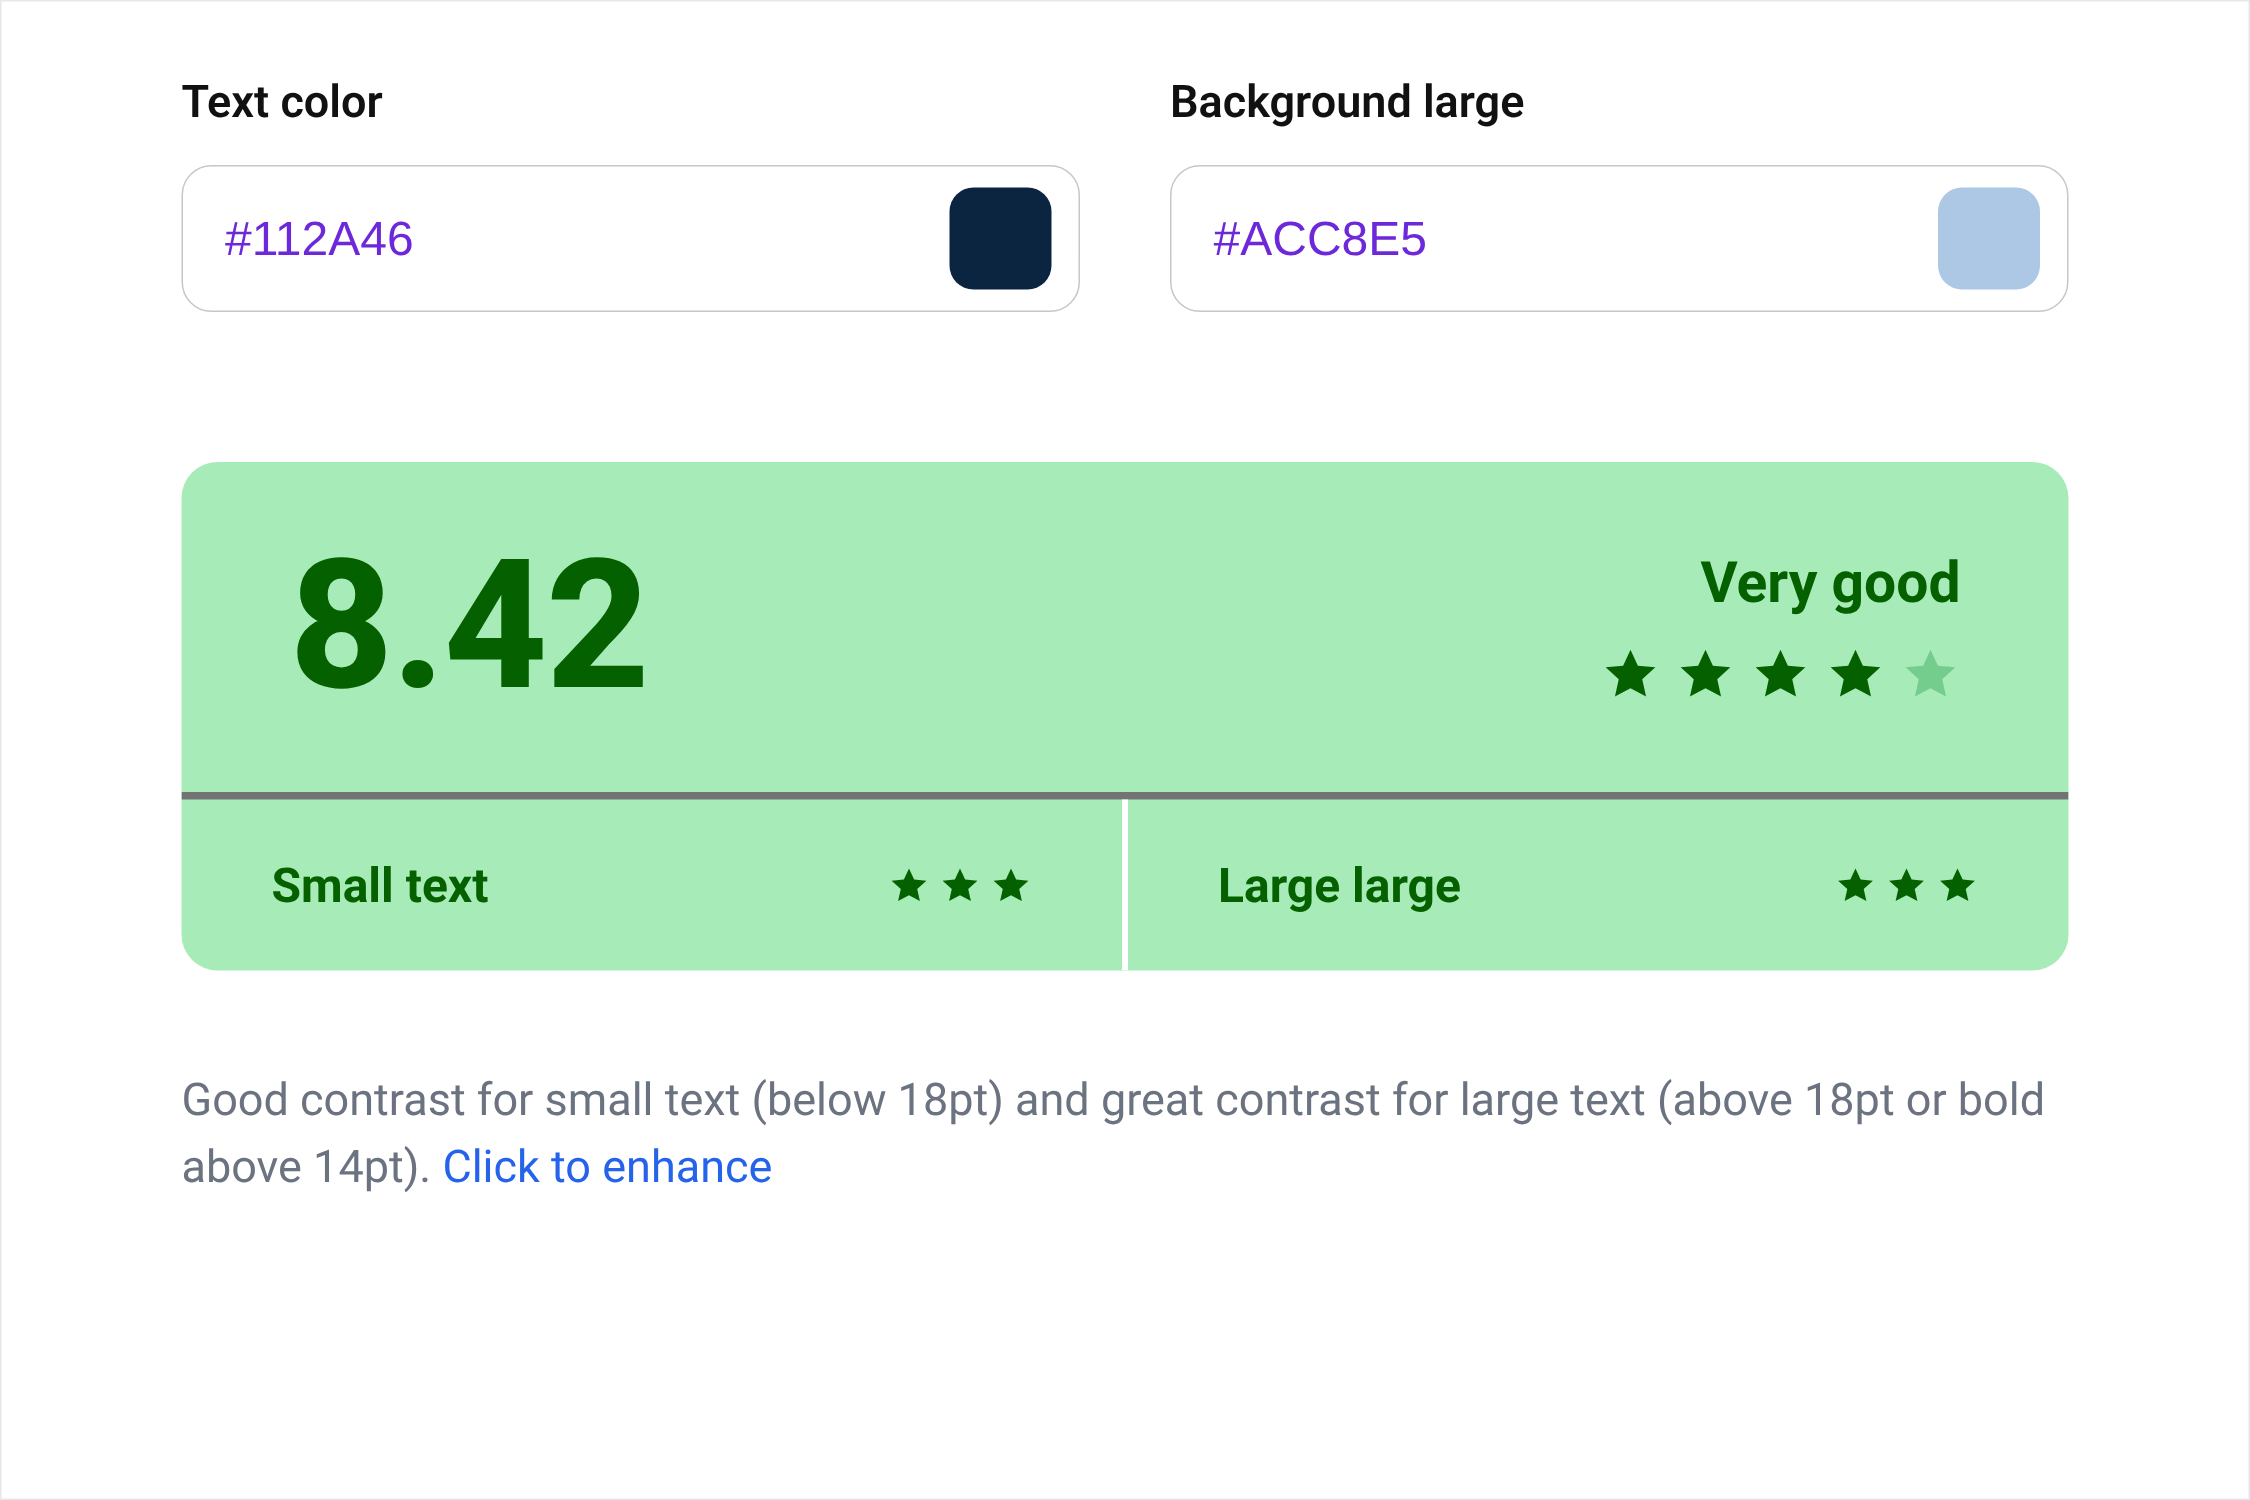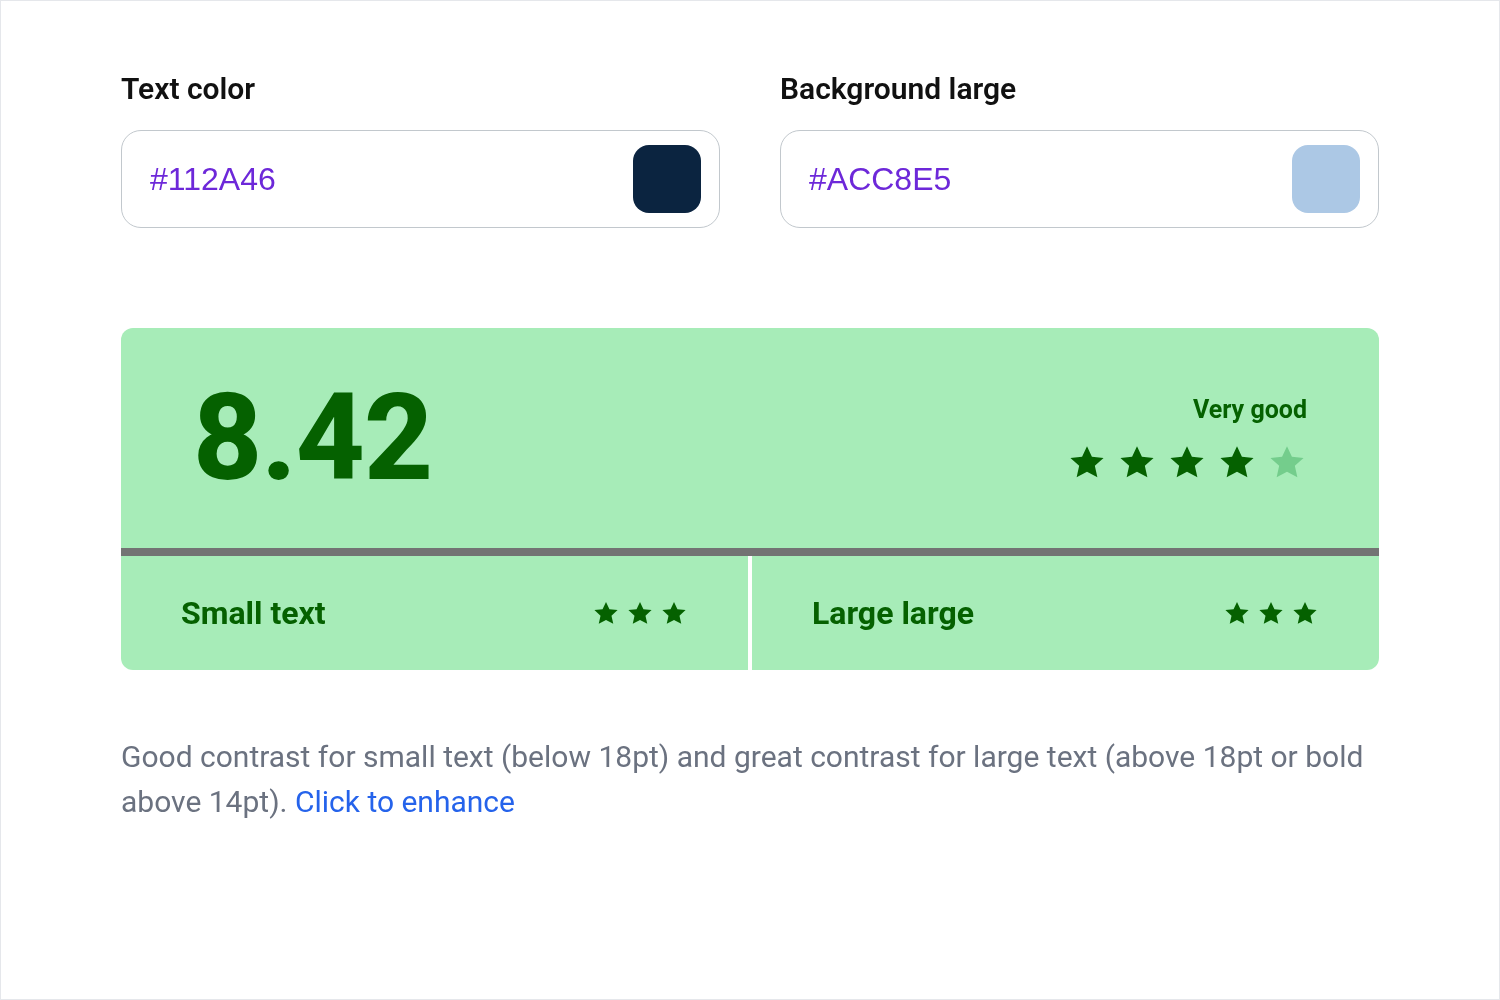--- a/index.html
+++ b/index.html
@@ -10,21 +10,20 @@
     color: #111111;
     border: 1px solid #e5e7eb;
     padding: 50px 120px 0 120px;
   }
   .inputs-row {
     display: flex;
     gap: 60px;
   }
   .input-group {
     flex: 1;
-    margin-top: 20px;
   }
   .field-label {
     font-size: 30px;
     font-weight: 600;
     color: #111111;
     margin-bottom: 24px;
     display: block;
   }
   .color-input-wrap {
     display: flex;
@@ -55,57 +54,57 @@
     margin-top: 100px;
   }
   .contrast-heading {
     font-size: 30px;
     font-weight: 600;
     color: #111111;
     margin-bottom: 30px;
   }
   .score-card {
     background: #a7ecb8;
-    border-radius: 12px;
+    border-radius: 24px;
     overflow: hidden;
   }
   .score-top {
     display: flex;
     align-items: center;
     justify-content: space-between;
     padding: 50px 72px 50px 72px;
   }
   .score-value {
     font-size: 120px;
     font-weight: 800;
     color: #056100;
     line-height: 1;
     letter-spacing: -1px;
   }
   .score-right {
     text-align: right;
   }
   .score-verdict {
-    font-size: 25px;
+    font-size: 38px;
     font-weight: 700;
     color: #056100;
     margin-bottom: 18px;
   }
   .stars-row {
     display: flex;
     gap: 10px;
     justify-content: flex-end;
   }
   .star { width: 40px; height: 40px; }
   .star-sm { width: 28px; height: 28px; }
   .star-fill { fill: #056100; }
   .star-dim { fill: #74cd8c; }
   .score-bottom {
     display: flex;
-    border-top: 8px solid #737373;
+    border-top: 5px solid #737373;
   }
   .score-cell {
     flex: 1;
     display: flex;
     align-items: center;
     justify-content: space-between;
     padding: 38px 60px;
   }
   .score-cell:first-child {
     border-right: 4px solid #ffffff;

